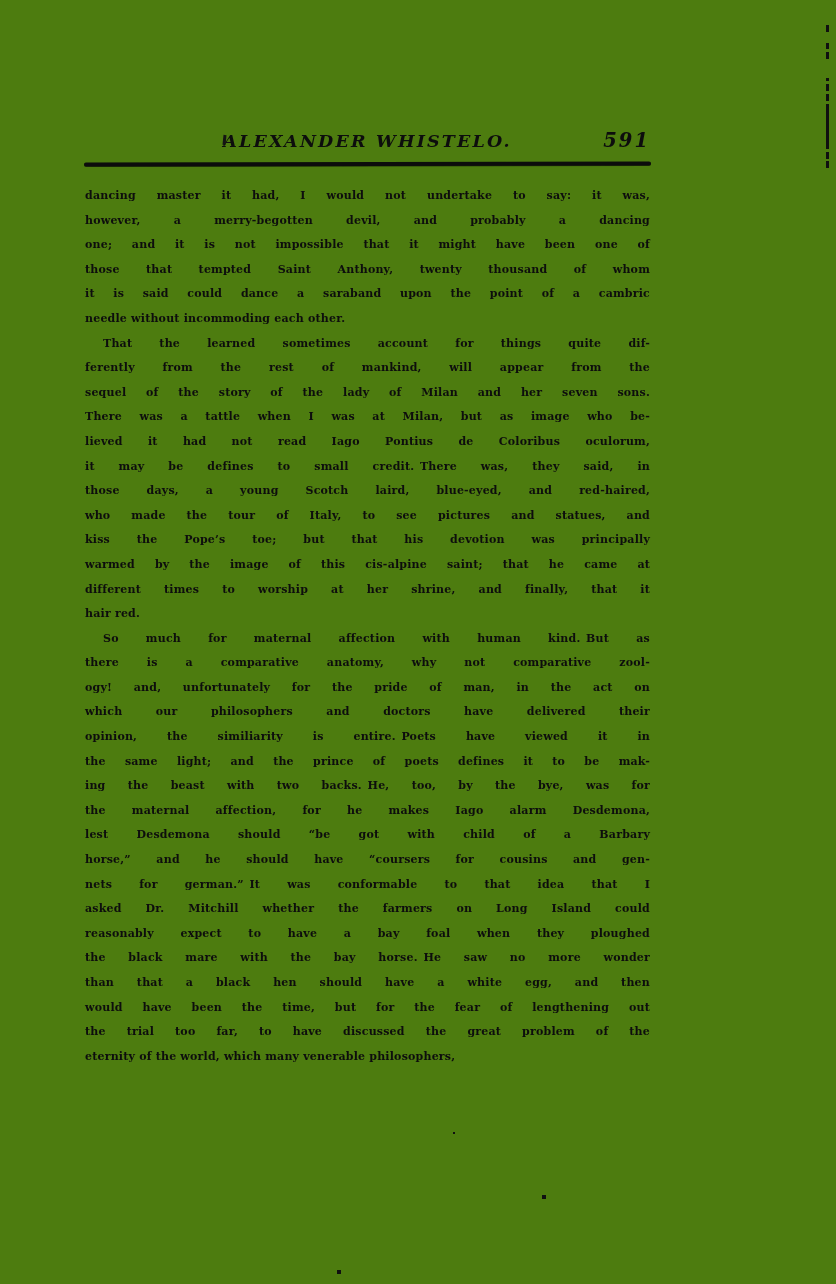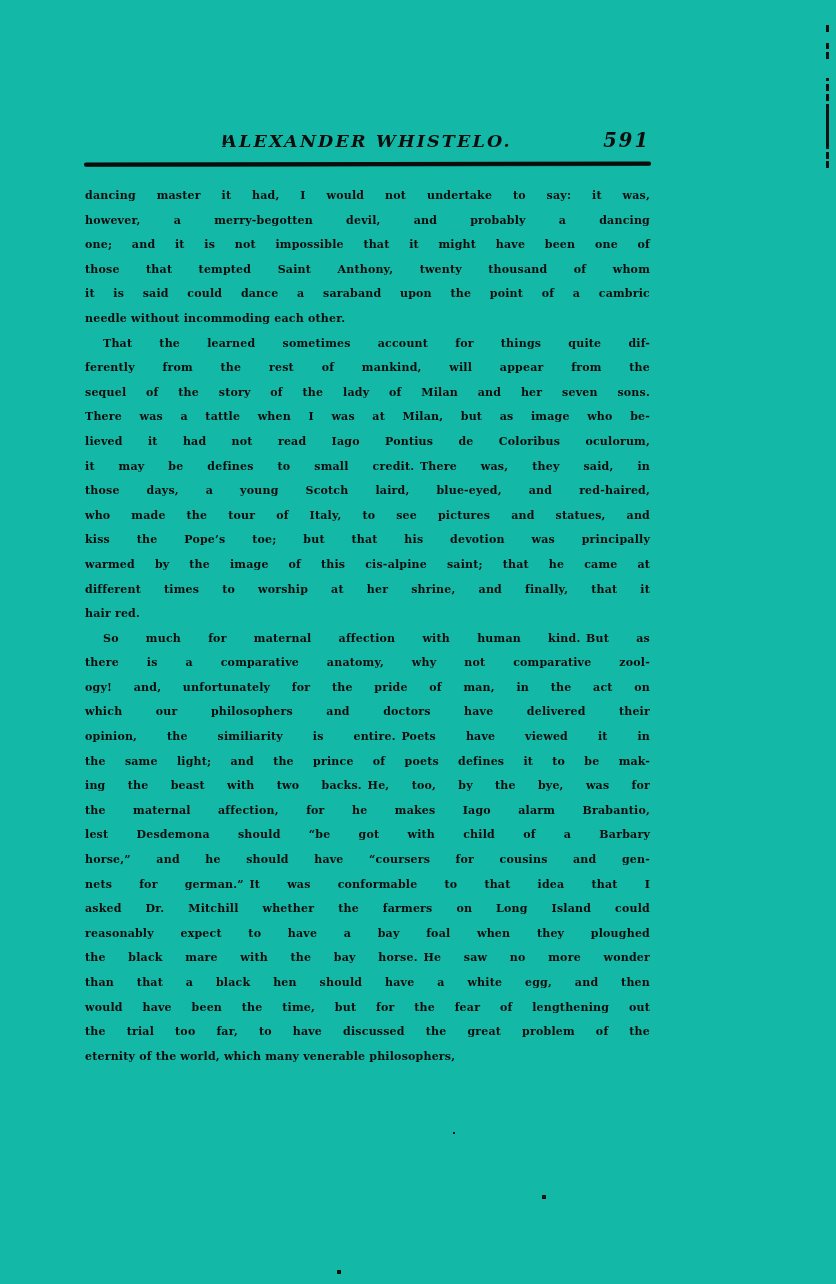--- a/index.html
+++ b/index.html
@@ -6,21 +6,21 @@
   body {
     width: 836px; height: 1284px;
     background: #ffffff;
     position: relative;
     overflow: hidden;
     font-family: "DejaVu Serif", serif;
     color: #0d0d0d;
   }
   .page {
     position: absolute; inset: 0;
-    background: #14b8a6;
+    background: #4d7c0f;
   }
   
   .running-title {
     position: absolute;
     top: 131px; left: 85px; width: 565px;
     text-align: center;
     font-style: italic;
     font-weight: bold;
     font-size: 17.5px;
     letter-spacing: 2.2px;
@@ -116,21 +116,21 @@
         <div class="tline last">hair red.</div>
       </div>
       <div>
         <div class="tline indent">So much for maternal affection with human kind. But as</div>
         <div class="tline">there is a comparative anatomy, why not comparative zool-</div>
         <div class="tline">ogy! and, unfortunately for the pride of man, in the act on</div>
         <div class="tline">which our philosophers and doctors have delivered their</div>
         <div class="tline">opinion, the similiarity is entire. Poets have viewed it in</div>
         <div class="tline">the same light; and the prince of poets defines it to be mak-</div>
         <div class="tline">ing the beast with two backs. He, too, by the bye, was for</div>
-        <div class="tline">the maternal affection, for he makes Iago alarm Brabantio,</div>
+        <div class="tline">the maternal affection, for he makes Iago alarm Desdemona,</div>
         <div class="tline">lest Desdemona should “be got with child of a Barbary</div>
         <div class="tline">horse,” and he should have “coursers for cousins and gen-</div>
         <div class="tline">nets for german.” It was conformable to that idea that I</div>
         <div class="tline">asked Dr. Mitchill whether the farmers on Long Island could</div>
         <div class="tline">reasonably expect to have a bay foal when they ploughed</div>
         <div class="tline">the black mare with the bay horse. He saw no more wonder</div>
         <div class="tline">than that a black hen should have a white egg, and then</div>
         <div class="tline">would have been the time, but for the fear of lengthening out</div>
         <div class="tline">the trial too far, to have discussed the great problem of the</div>
         <div class="tline last">eternity of the world, which many venerable philosophers,</div>

